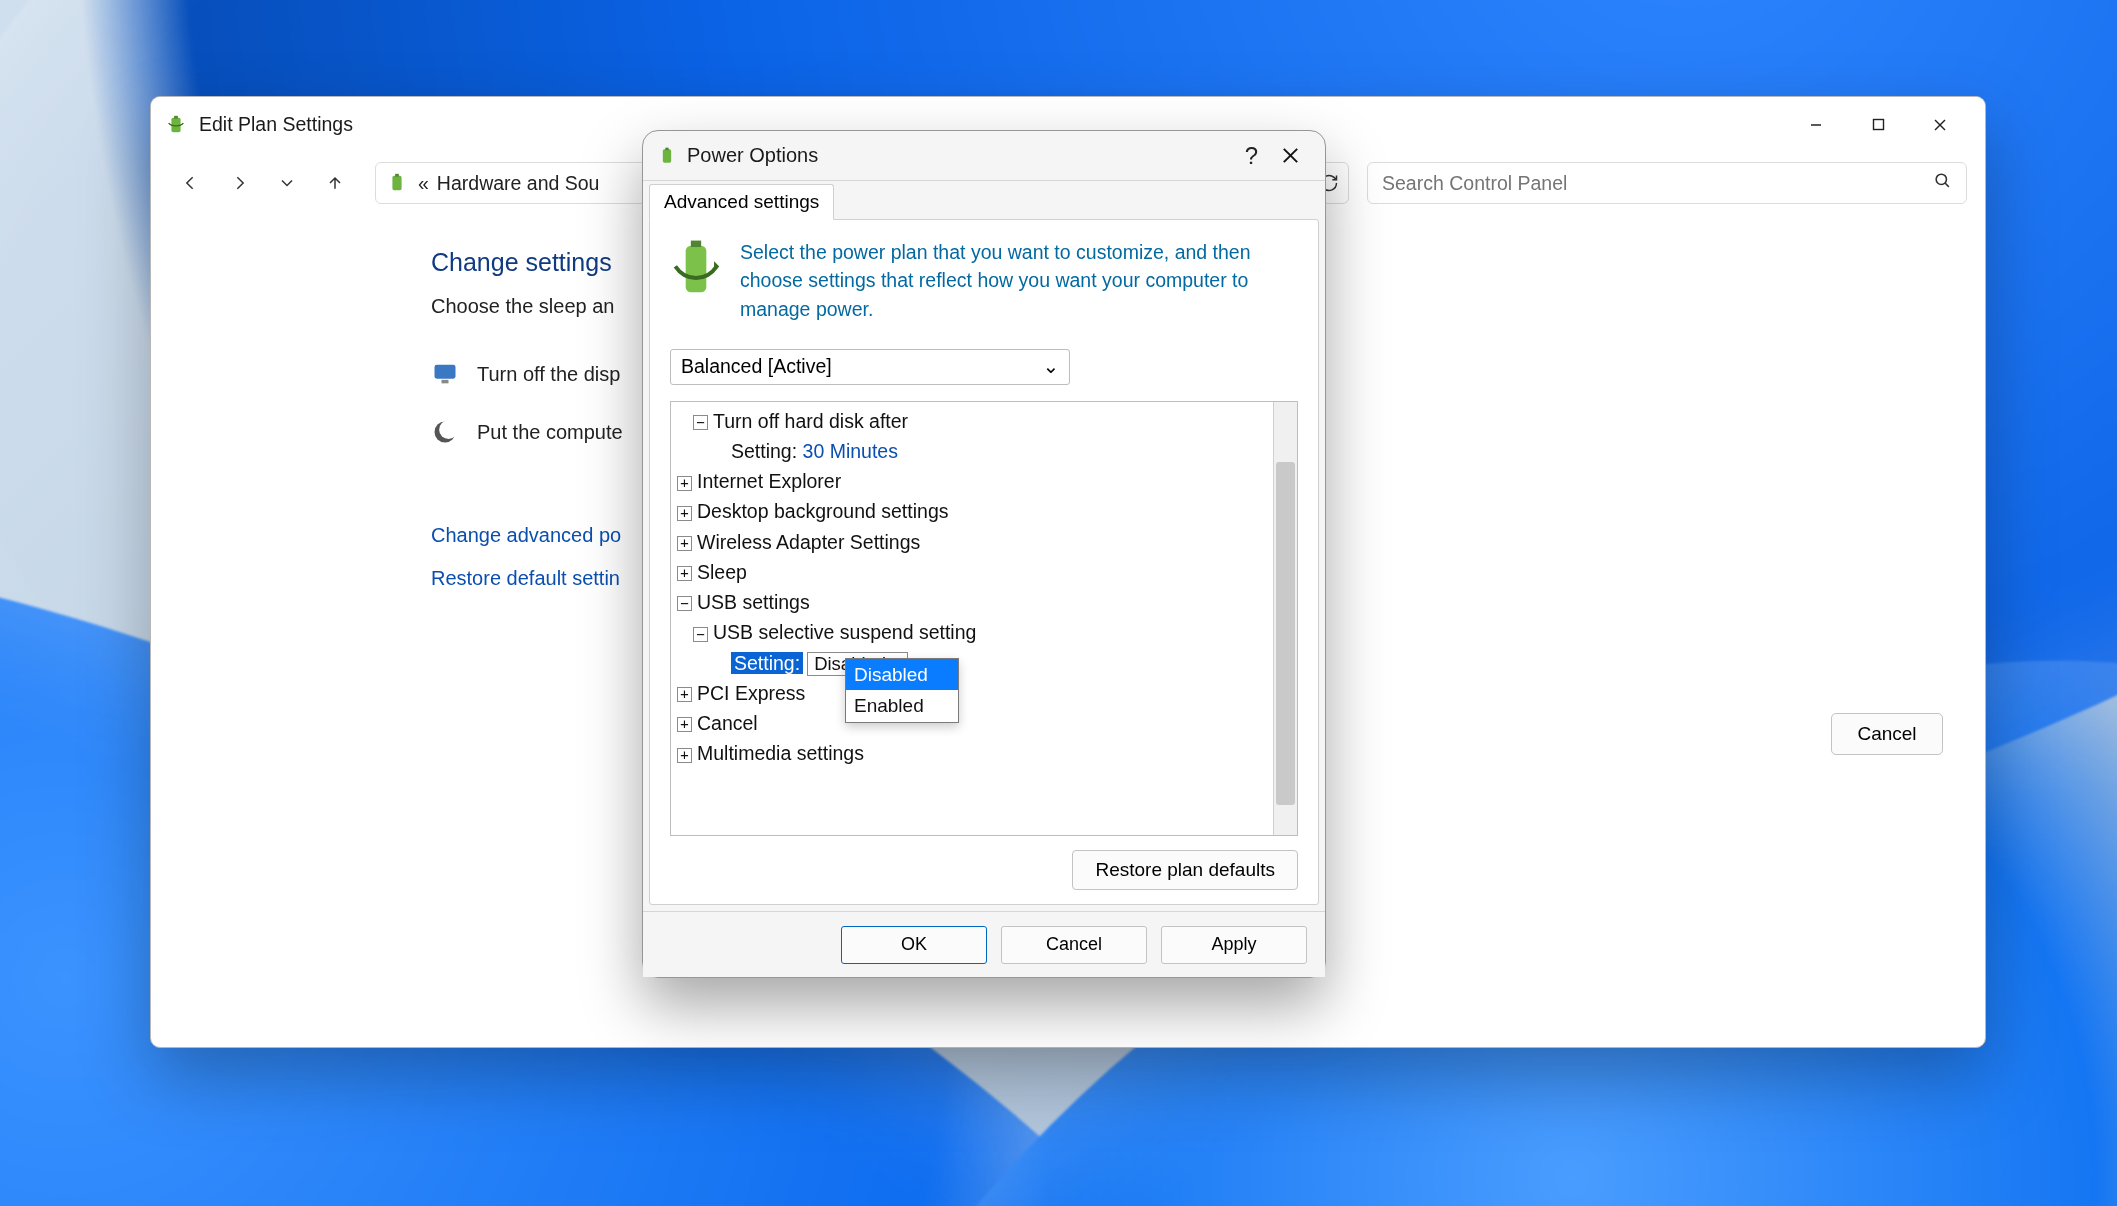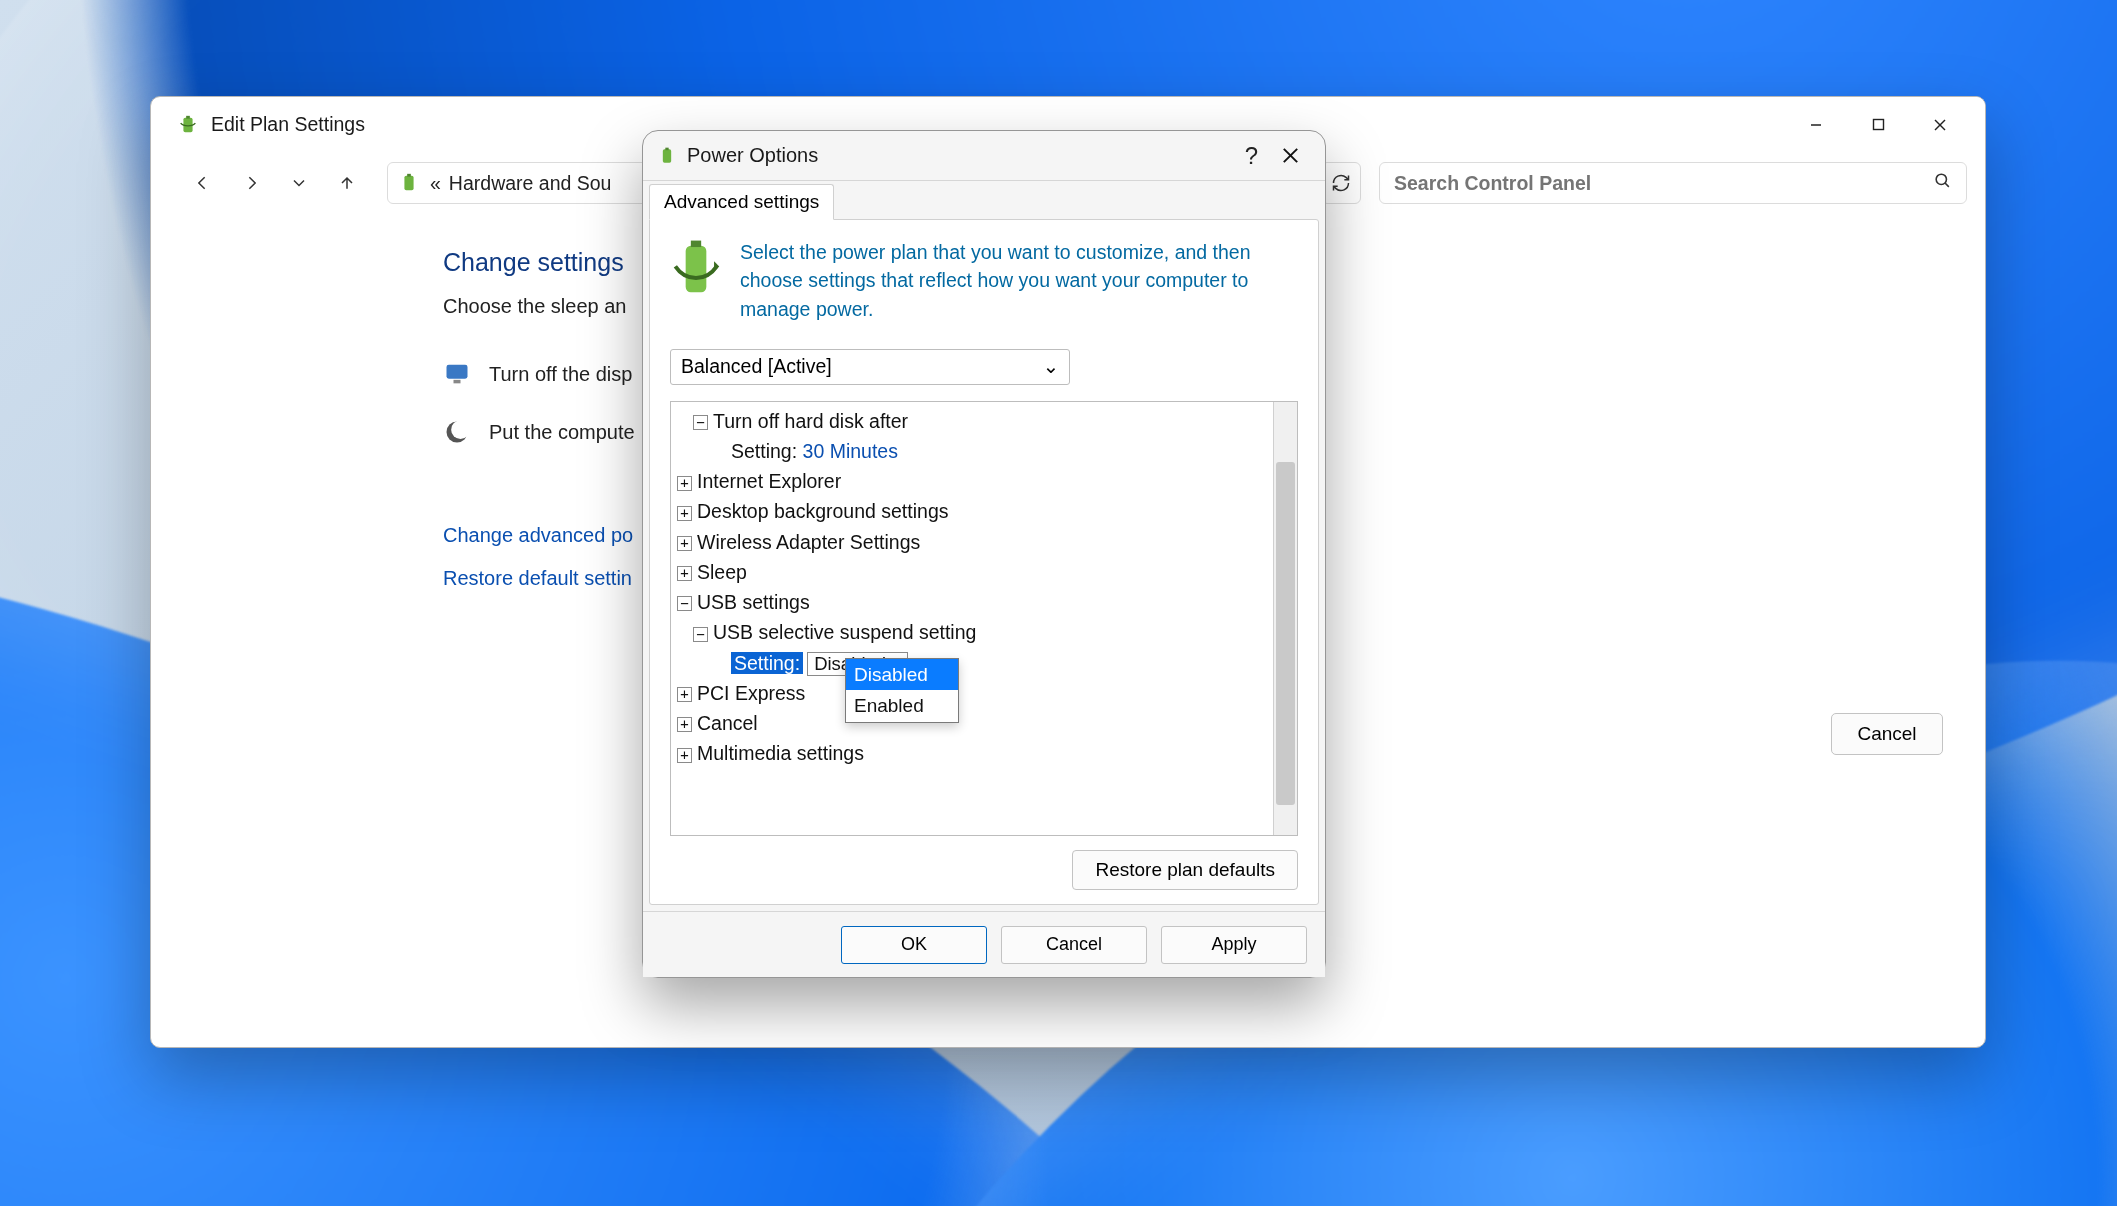--- a/index.html
+++ b/index.html
@@ -8,37 +8,37 @@
 
 
 .wall { position: absolute; inset:0; background: linear-gradient(135deg,#d0dfee 0%,#c2d4e6 35%,#b4c8de 60%,#a6bcd6 100%); overflow:hidden; }
 .wave { position:absolute; border-radius:50%; filter: blur(1px); }
 .w1 { width:3200px;height:1600px; right:-900px; top:-700px; background:radial-gradient(circle at 60% 40%, #2f86ff 0%, #0b63e6 45%, #074fbc 70%, rgba(7,79,188,0) 75%); transform:rotate(-15deg); }
 .w2 { width:2600px;height:1200px; left:-1100px; bottom:-700px; background:radial-gradient(circle at 40% 30%, #3b93ff 0%, #0e6df0 50%, rgba(14,109,240,0) 72%); transform:rotate(25deg); }
 .w3 { width:1800px;height:900px; right:-400px; bottom:-500px; background:radial-gradient(circle at 50% 40%, #4a9dff 0%, #1576f3 50%, rgba(21,118,243,0) 72%); transform:rotate(-30deg); }
 .w1::after,.w2::after,.w3::after{content:"";position:absolute;inset:0;border-radius:50%;box-shadow:inset 0 0 120px 30px rgba(255,255,255,.18);}
 
 
-.win-parent { position:absolute; left:150px; top:96px; width:1836px; height:952px; background:#fff; border:1px solid #b7b7b7; border-radius:10px; box-shadow:0 30px 70px rgba(0,0,0,.28); overflow:hidden;padding-left:12px; }
+.win-parent { position:absolute; left:150px; top:96px; width:1836px; height:952px; background:#fff; border:1px solid #b7b7b7; border-radius:10px; box-shadow:0 30px 70px rgba(0,0,0,.28); overflow:hidden; }
 .titlebar { height:55px; display:flex; align-items:center; padding:0 14px; background:#fff; }
 .titlebar .tb-ico { width:22px;height:22px;margin-right:12px; }
 .titlebar .tb-title { font-size:19.5px; color:#1a1a1a; }
 .winbtns { margin-left:auto; display:flex; gap:0; }
 .winbtns .wb { width:62px;height:44px;display:flex;align-items:center;justify-content:center; color:#222; font-size:17px; }
 
 .nav { height:62px; display:flex; align-items:center; padding:0 18px; gap:4px; }
 .nav .nbtn { width:44px; height:44px; display:flex;align-items:center;justify-content:center; color:#333; border-radius:5px; }
 .nav .nbtn svg{ width:20px;height:20px;stroke:#333;fill:none;stroke-width:1.8; }
 .addrbox { flex:0 0 auto; margin-left:14px; height:42px; width:920px; border:1px solid #dcdcdc; border-radius:6px; display:flex; align-items:center; padding:0 10px; overflow:hidden; }
 .addrbox .crumb{ font-size:19.5px; color:#222; }
 .addrbox .crumb-ico{ width:22px;height:22px;margin-right:10px; }
 .nav .refresh { margin-left:10px; width:40px;height:42px;border:1px solid #dcdcdc;border-radius:6px;display:flex;align-items:center;justify-content:center; }
 .nav .search { margin-left:14px; flex:1; height:42px; border:1px solid #dcdcdc; border-radius:6px; display:flex; align-items:center; padding:0 14px; color:#7a7a7a; font-size:19.5px; }
 .nav .search .magnify { margin-left:auto; color:#333; }
-.nav .search input{ border:0;outline:0;flex:1;font-size:19.5px;color:#333;background:transparent;font-weight:bold; }
+.nav .search input{ border:0;outline:0;flex:1;font-size:19.5px;color:#333;background:transparent; }
 
 .body { padding:34px 48px 34px 280px; position:relative; }
 .heading { color:#103a82; font-size:25px; font-weight:400; }
 .sub { margin-top:18px;font-size:20px;color:#222; }
 .optrow { margin-top:42px; display:flex; align-items:center; gap:18px; font-size:20px; color:#222; }
 .optrow .ico{ width:28px;height:28px; }
 .optrow.last{ margin-top:30px; }
 .links { margin-top:78px; display:flex; flex-direction:column; gap:20px; }
 .links a { color:#0a4fb0; font-size:20px; text-decoration:none; }
 .parent-cancel{ position:absolute; right:42px; top:616px; width:112px;height:42px; border:1px solid #c3c3c3; border-radius:5px; background:#fbfbfb; font-size:19px; display:flex;align-items:center;justify-content:center; }

